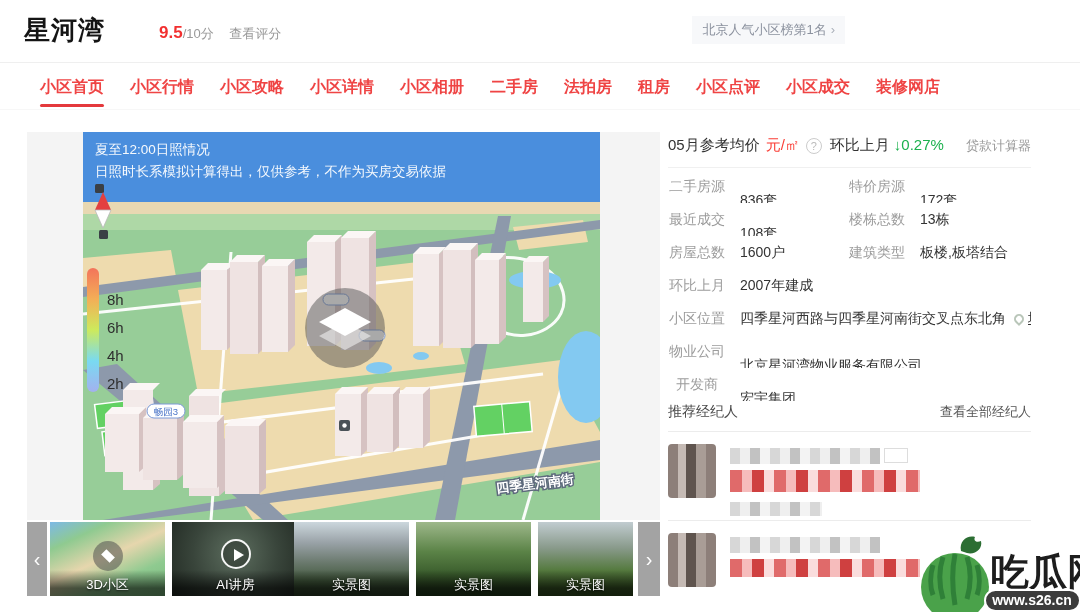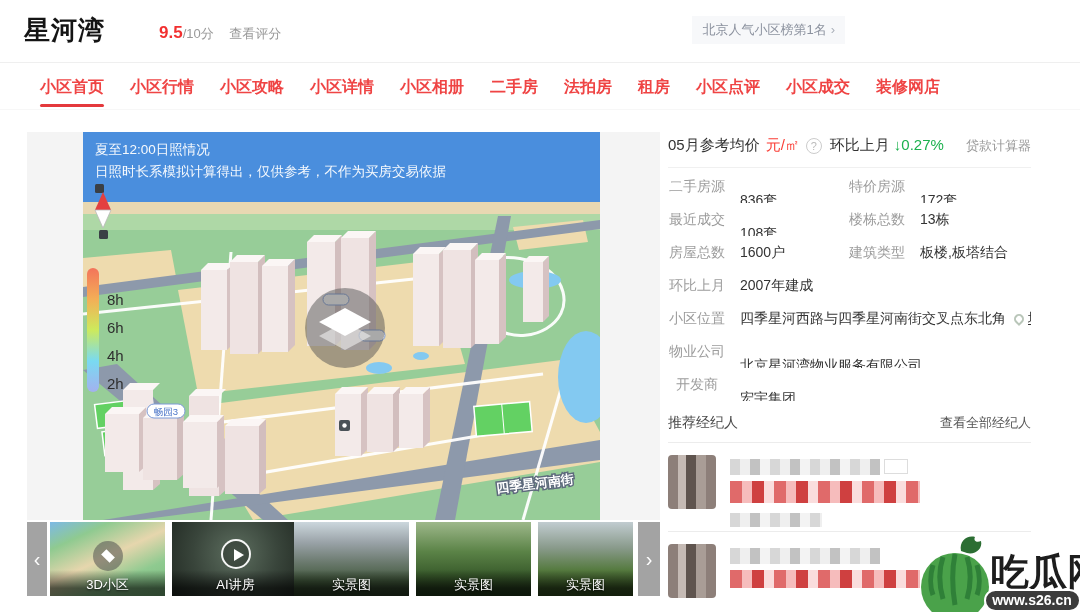--- a/index.html
+++ b/index.html
@@ -76,21 +76,21 @@
   .divider { height:1px; background:#f0f0f0; margin-top:12px; }
   .info-grid { display:grid; grid-template-columns:180px 183px; margin-top:2px;text-align:center; }
   .field { display:flex; align-items:center; height:33px; font-size:14px; overflow:hidden; white-space:nowrap; }
   .field .lb { color:#9c9c9c; width:58px; flex:none; margin-right:14px; }
   .field .vl { color:#333; }
   .field .vl.link { text-decoration:underline; cursor:pointer;margin-top:28px; }
   .span2 { grid-column:1 / 3; }
   .pin-icon { display:inline-block; width:10px; height:10px; border:2px solid #b9c6b9; border-radius:50% 50% 50% 0;
     transform:rotate(-45deg); margin:0 4px 0 8px; flex:none; }
   .map-link { color:#333; text-decoration:underline; cursor:pointer; }
-  .agents-hdr { display:flex; margin-top:13px; font-size:14px; color:#4a4a4a; }
+  .agents-hdr { display:flex; margin-top:2px; font-size:14px; color:#4a4a4a; }
   .view-all { margin-left:auto; font-size:13px; color:#555; cursor:pointer; }
   .agents-divider { height:1px; background:#ececec; margin-top:10px; }
   .agent { position:relative; height:88px; padding-top:12px; cursor:pointer; }
   .agent + .agents-divider { margin-top:0; }
   .avatar { position:absolute; left:0; top:12px; width:48px; height:54px; border-radius:4px;
     background-image:repeating-linear-gradient(90deg,#8d7f79 0 10px,#c5bab4 10px 18px,#5f544e 18px 28px,#a99d96 28px 38px),
       repeating-linear-gradient(0deg, rgba(255,255,255,.3) 0 8px, rgba(0,0,0,.18) 8px 16px); }
   .mosaic-gray { position:absolute; background-image:
       repeating-linear-gradient(90deg,#d7d7d7 0 10px,#efefef 10px 20px,#c2c2c2 20px 30px,#f3f3f3 30px 40px),
       repeating-linear-gradient(0deg, rgba(255,255,255,.35) 0 7px, rgba(0,0,0,.07) 7px 14px); }

